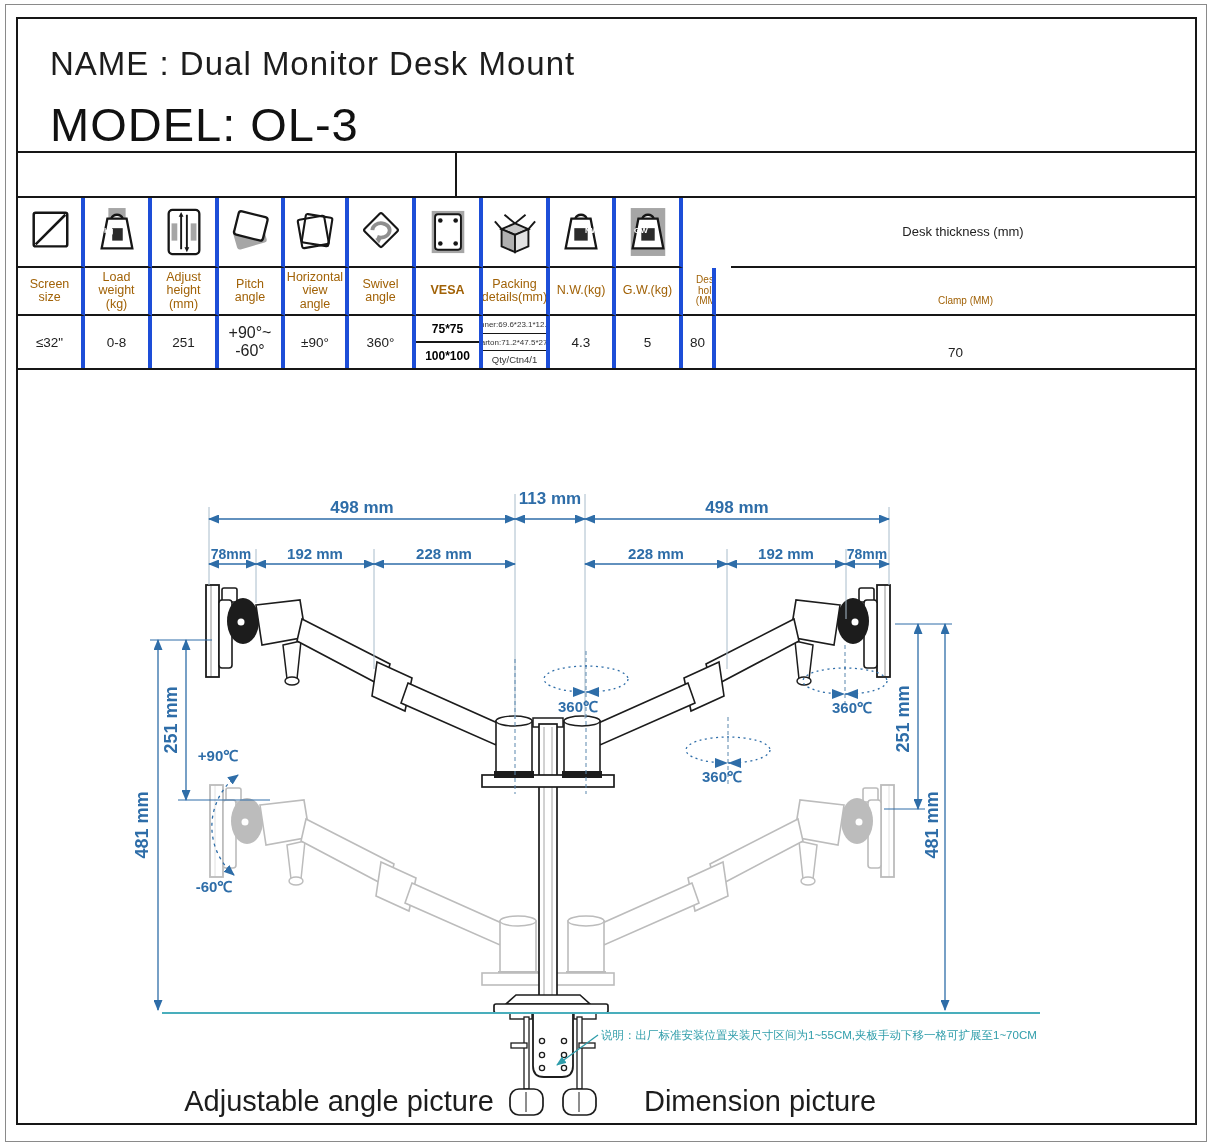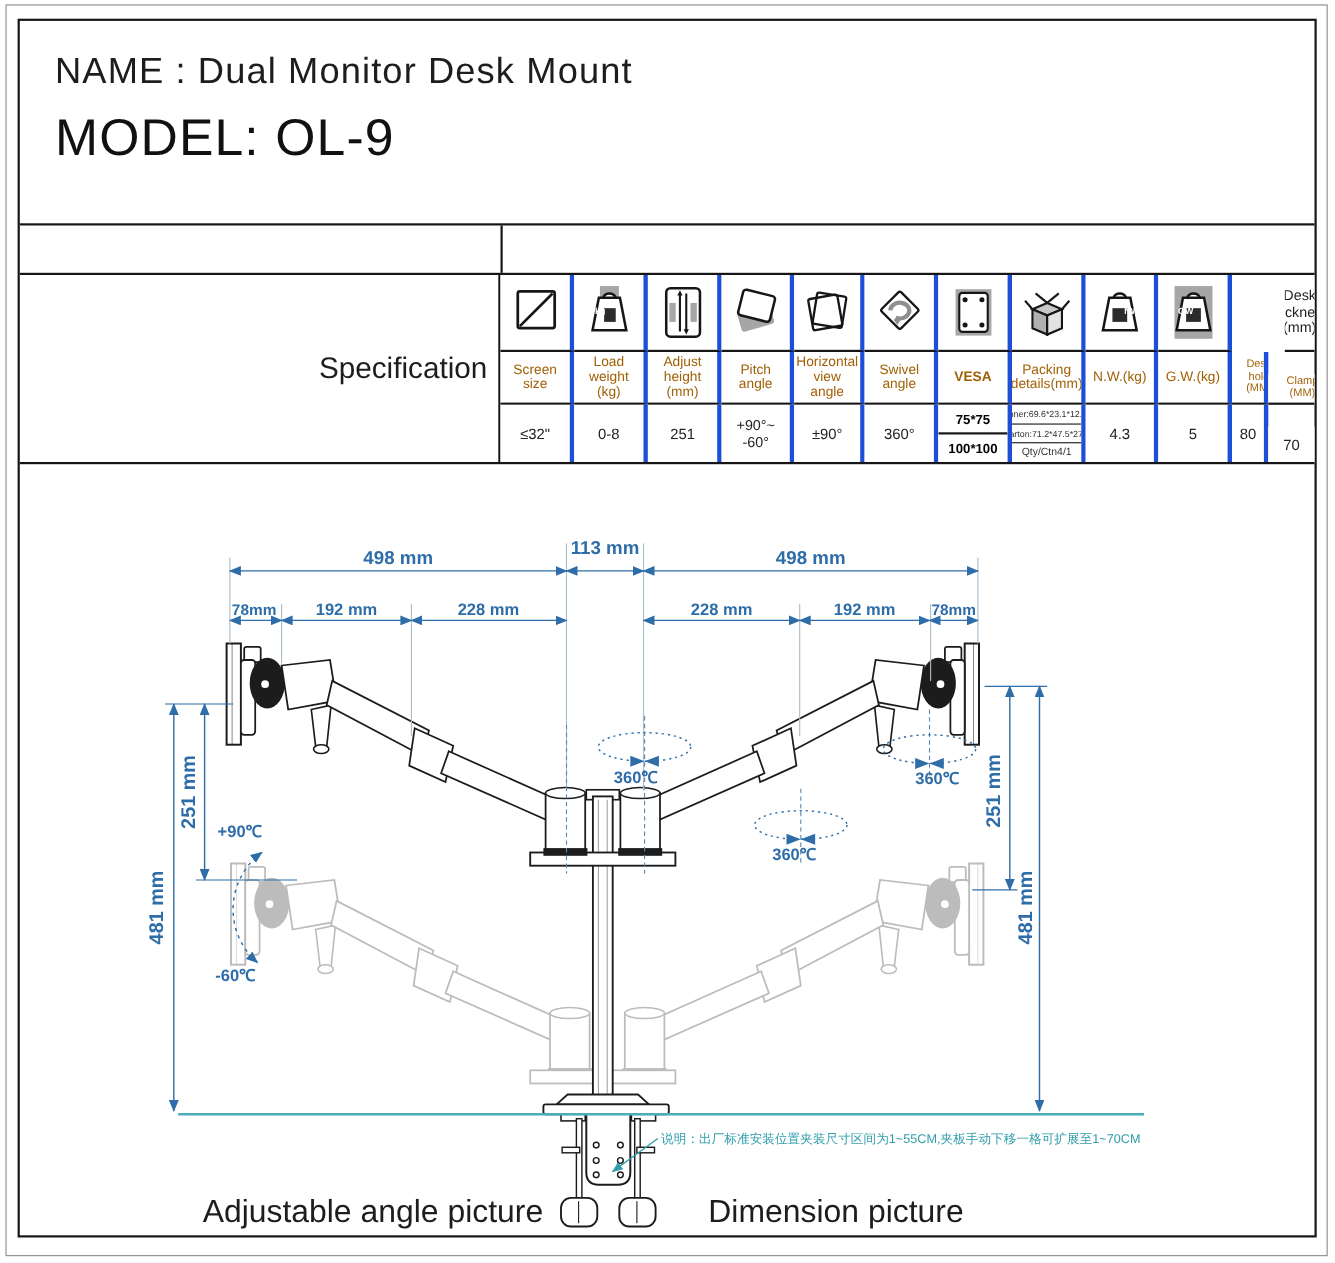--- a/index.html
+++ b/index.html
@@ -1,20 +1,20 @@
 <!DOCTYPE html>
 <html><head>
 <meta charset="utf-8">
 <style>
   html,body{margin:0;padding:0;background:#e8e8e8;font-family:"Liberation Sans",sans-serif;}
   .page{position:relative;width:1214px;height:1148px;background:#ffffff;margin:0 auto;overflow:hidden;}
   .outer-border{position:absolute;left:5px;top:4px;width:1202px;height:1138px;border:1.5px solid #8a8a8a;box-sizing:border-box;}
   .frame{position:absolute;left:16px;top:17px;width:1181px;height:1108px;border:2px solid #161616;box-sizing:border-box;background:#fff;}
   
-  .title-block{height:186px;border-bottom:2px solid #161616;padding-left:32px;padding-top:26px;box-sizing:border-box;}
+  .title-block{height:134px;border-bottom:2px solid #161616;padding-left:32px;padding-top:26px;box-sizing:border-box;}
   .t-name{font-size:33px;color:#1d1d1d;letter-spacing:1px;white-space:pre;}
   .t-model{font-size:47px;color:#111;margin-top:14px;letter-spacing:1px;}
   
   .spacer-row{height:43px;border-bottom:2px solid #161616;display:flex;}
   .spacer-left{width:437px;border-right:2px solid #161616;}
   .spacer-right{flex:1;}
   
   .spec-row{display:flex;height:170px;border-bottom:2px solid #161616;}
   .spec-label-cell{width:437px;border-right:2px solid #161616;display:flex;align-items:center;justify-content:flex-end;padding-right:10px;box-sizing:border-box;font-size:27px;color:#1d1d1d;}
   .spec-grid{flex:1;display:grid;grid-template-columns:67px 67px 67px 66px 64px 67px 67px 67px 66px 67px 33px auto;grid-template-rows:70px 48px 52px;}
@@ -39,30 +39,29 @@
 </style>
 </head>
 <body>
 
 <div class="page">
   <div class="outer-border"></div>
   <div class="frame">
 
     <div class="title-block">
       <div class="t-name">NAME : Dual Monitor Desk Mount</div>
-      <div class="t-model">MODEL: OL-9</div>
+      <div class="t-model">MODEL: OL-3</div>
     </div>
 
     <div class="spacer-row">
       <div class="spacer-left"></div>
       <div class="spacer-right"></div>
     </div>
 
     <div class="spec-row">
-      <div class="spec-label-cell">Specification</div>
       <div class="spec-grid">
 
         <div class="gc icon-cell">
           <svg width="46" height="56" viewBox="0 0 48 58">
               <rect x="7" y="9" width="35" height="35" rx="2" fill="#fff" stroke="#161616" stroke-width="2.6"></rect>
               <line x1="9" y1="42" x2="40" y2="11" stroke="#161616" stroke-width="2.6"></line>
             </svg>
         </div>
         <div class="gc icon-cell">
           <svg width="46" height="56" viewBox="0 0 48 58">
@@ -193,21 +192,21 @@
         <div class="gc lastrow">
             <span class="val">≤32"</span>
           </div>
         <div class="gc lastrow">
             <span class="val">0-8</span>
           </div>
         <div class="gc lastrow">
             <span class="val">251</span>
           </div>
         <div class="gc lastrow">
-            <span class="val" style="font-size:13px">+90°~ -60°</span>
+            <span class="val" style="font-size:16px">+90°~ -60°</span>
           </div>
         <div class="gc lastrow">
             <span class="val">±90°</span>
           </div>
         <div class="gc lastrow">
             <span class="val">360°</span>
           </div>
         <div class="gc lastrow stackcell">
           <div class="vesa-v">75*75</div>
           <div class="vesa-v">100*100</div>

